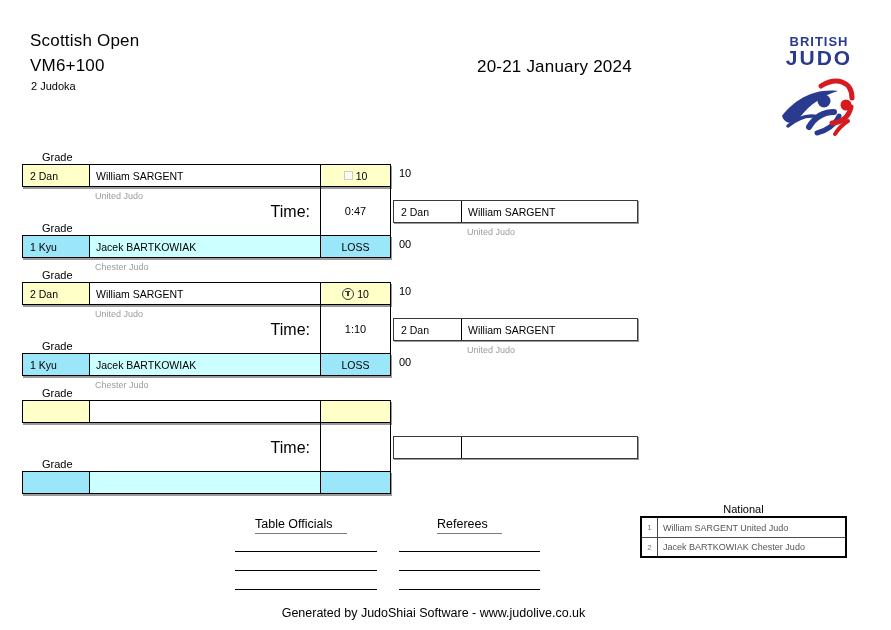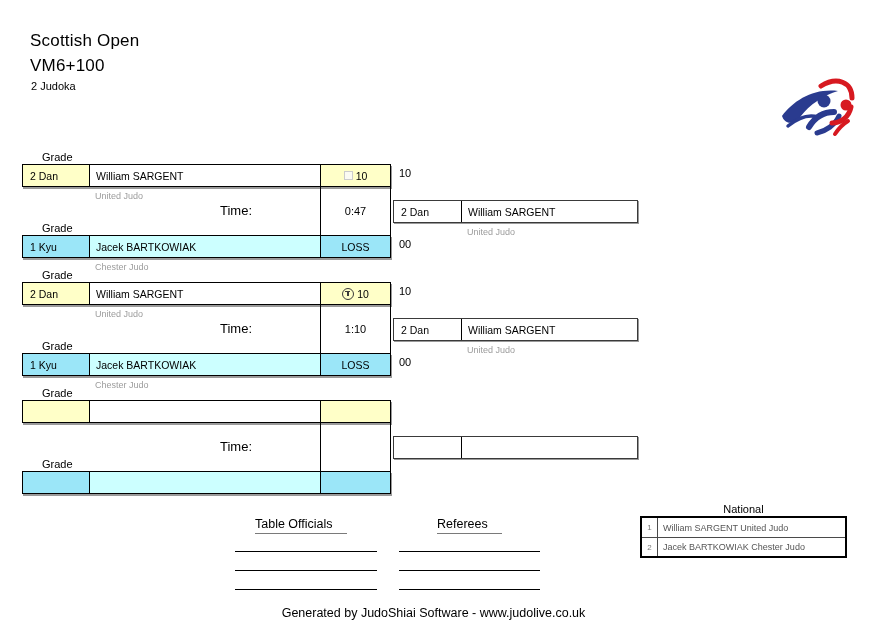--- a/index.html
+++ b/index.html
@@ -31,21 +31,21 @@
   .grade-cell { left:22px; width:68px; padding-left:7px; }
   .name-cell  { left:89px; width:232px; padding-left:6px; }
   .score-cell { left:320px; width:71px; justify-content:center; gap:3px; }
   .yellow { background:#FFFFC8; }
   .blue   { background:#9BE6F8; }
   .lcyan  { background:#CCFFFF; }
   .club { position:absolute; font-size:9px; color:#9c9c9c; }
   .club1 { left:95px; top:40px; }
   .club2 { left:95px; top:111px; }
   .wclub { left:467px; top:76px; }
-  .time-label { position:absolute; left:220px; top:52px; width:90px; font-size:13px; }
+  .time-label { position:absolute; left:220px; top:52px; width:90px; text-align:right; font-size:16px; }
   .time-cell {
     position:absolute; left:320px; top:36px; width:71px; height:48px;
     border-left:1px solid #000; border-right:1px solid #000;
     display:flex; align-items:center; justify-content:center; font-size:11px;
   }
   .winner-box {
     position:absolute; left:393px; top:49px; width:245px; height:23px;
     border:1px solid #3a3a3a; box-shadow:1px 1px 0 #999; background:#fff;
     display:flex; align-items:stretch;
   }
@@ -73,21 +73,26 @@
   .footer { position:absolute; left:0; top:606px; width:867px; text-align:center; font-size:12.5px; }
 </style>
 </head>
 <body>
 
 <div id="page">
 
   <div class="abs big-title" style="left:30px; top:31px;">Scottish Open</div>
   <div class="abs big-title" style="left:30px; top:56px;">VM6+100</div>
   <div class="abs small-sub" style="left:31px; top:80px;">2 Judoka</div>
+  <div class="abs big-title" style="left:477px; top:57px;">20-21 January 2024</div>
 
+  <div class="abs" style="left:783px; top:34px; width:72px;">
+    <div class="logo-britishtxt">BRITISH</div>
+    <div class="logo-judotxt">JUDO</div>
+  </div>
   <svg class="abs" style="left:780px; top:74px;" width="76" height="64" viewBox="0 0 76 64">
     <path d="M2,42 C14,26 34,14 58,17 C44,21 29,31 21,42 C14,51 5,51 2,42 Z" fill="#2A3B8F"></path>
     <path d="M8,52 C19,43 28,40 38,43" stroke="#2A3B8F" stroke-width="3.5" fill="none" stroke-linecap="round"></path>
     <circle cx="44" cy="27" r="6.5" fill="#2A3B8F"></circle>
     <path d="M29,53 C35,43 44,38 54,38" stroke="#2A3B8F" stroke-width="6" fill="none" stroke-linecap="round"></path>
     <path d="M37,59 C46,57 55,51 59,42" stroke="#2A3B8F" stroke-width="5" fill="none" stroke-linecap="round"></path>
     <path d="M41,12 C57,2 72,8 72,24" stroke="#D71920" stroke-width="5" fill="none" stroke-linecap="round"></path>
     <circle cx="66" cy="31" r="5.5" fill="#D71920"></circle>
     <path d="M52,49 C61,49 69,43 71,33" stroke="#D71920" stroke-width="5" fill="none" stroke-linecap="round"></path>
     <path d="M55,60 C59,54 63,50 68,47" stroke="#D71920" stroke-width="4" fill="none" stroke-linecap="round"></path>

